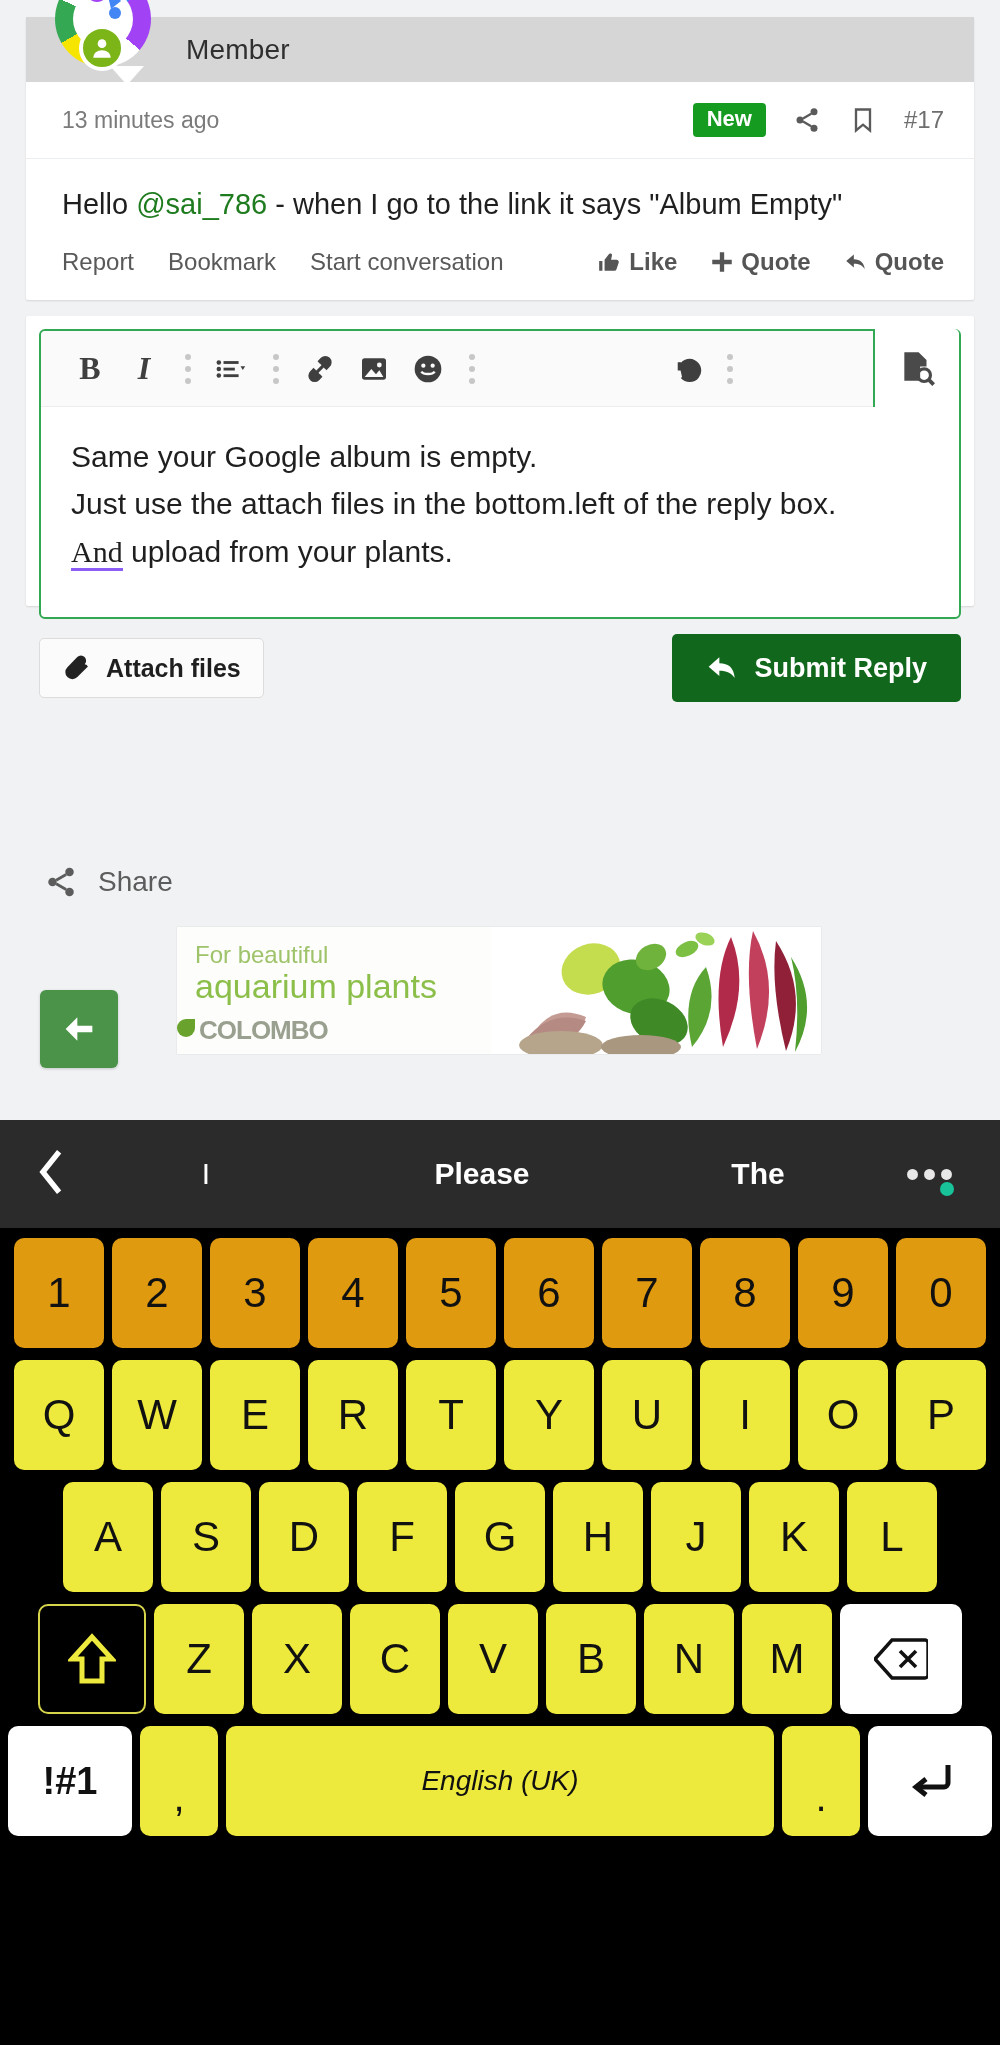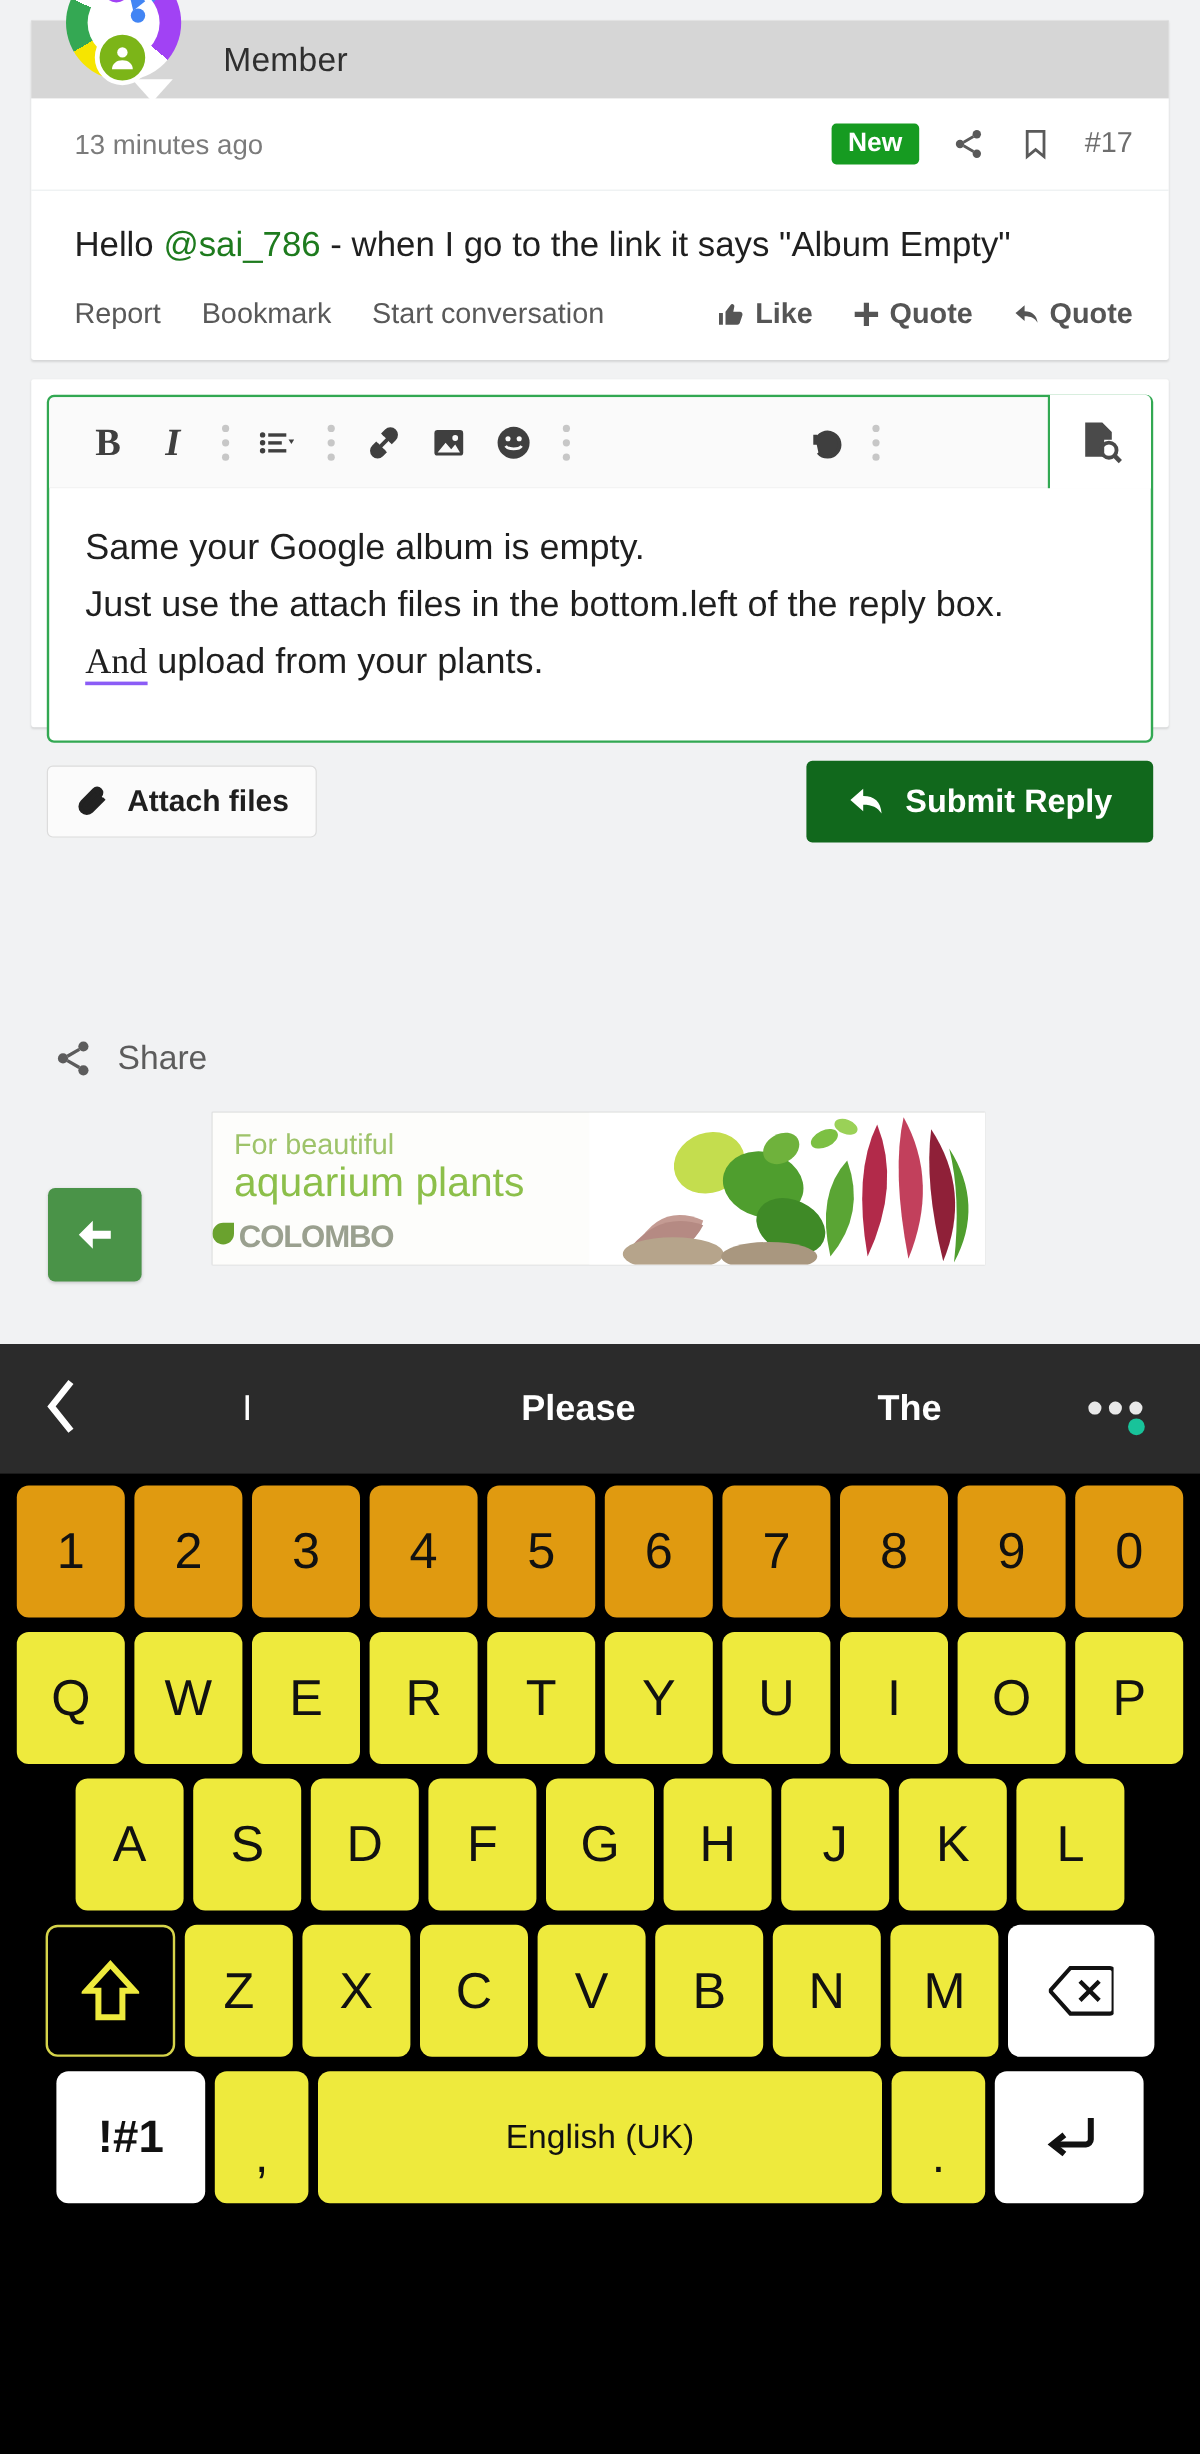--- a/index.html
+++ b/index.html
@@ -195,21 +195,21 @@
   .k-ltr { width: 90px; height: 110px; background: #eeea3d; }
   .k-home { width: 90px; height: 110px; background: #eeea3d; }
   .k-shift {
     width: 108px; height: 110px; background: #000; border: 2px solid #d6d44a;
   }
   .k-shift svg { width: 48px; height: 52px; fill: none; stroke: #eeea3d; stroke-width: 5; }
   .k-back { width: 122px; height: 110px; background: #fff; }
   .k-back svg { width: 54px; height: 44px; fill: #111; }
   .k-sym { width: 124px; height: 110px; background: #fff; font-size: 38px; font-weight: 700; }
   .k-comma { width: 78px; height: 110px; background: #eeea3d; font-size: 40px; align-items: flex-end; padding-bottom: 16px; }
-  .k-space { width: 470px; height: 110px; background: #eeea3d; font-size: 28px; }
+  .k-space { width: 548px; height: 110px; background: #eeea3d; font-size: 28px; font-style: italic; }
   .k-period { width: 78px; height: 110px; background: #eeea3d; font-size: 40px; align-items: flex-end; padding-bottom: 16px; }
   .k-enter { width: 124px; height: 110px; background: #fff; }
   .k-enter svg { width: 48px; height: 48px; fill: none; stroke: #111; stroke-width: 5; }
   .row-home { padding: 0 30px; }
 </style>
 </head>
 <body>
 
 <div class="page">
 

